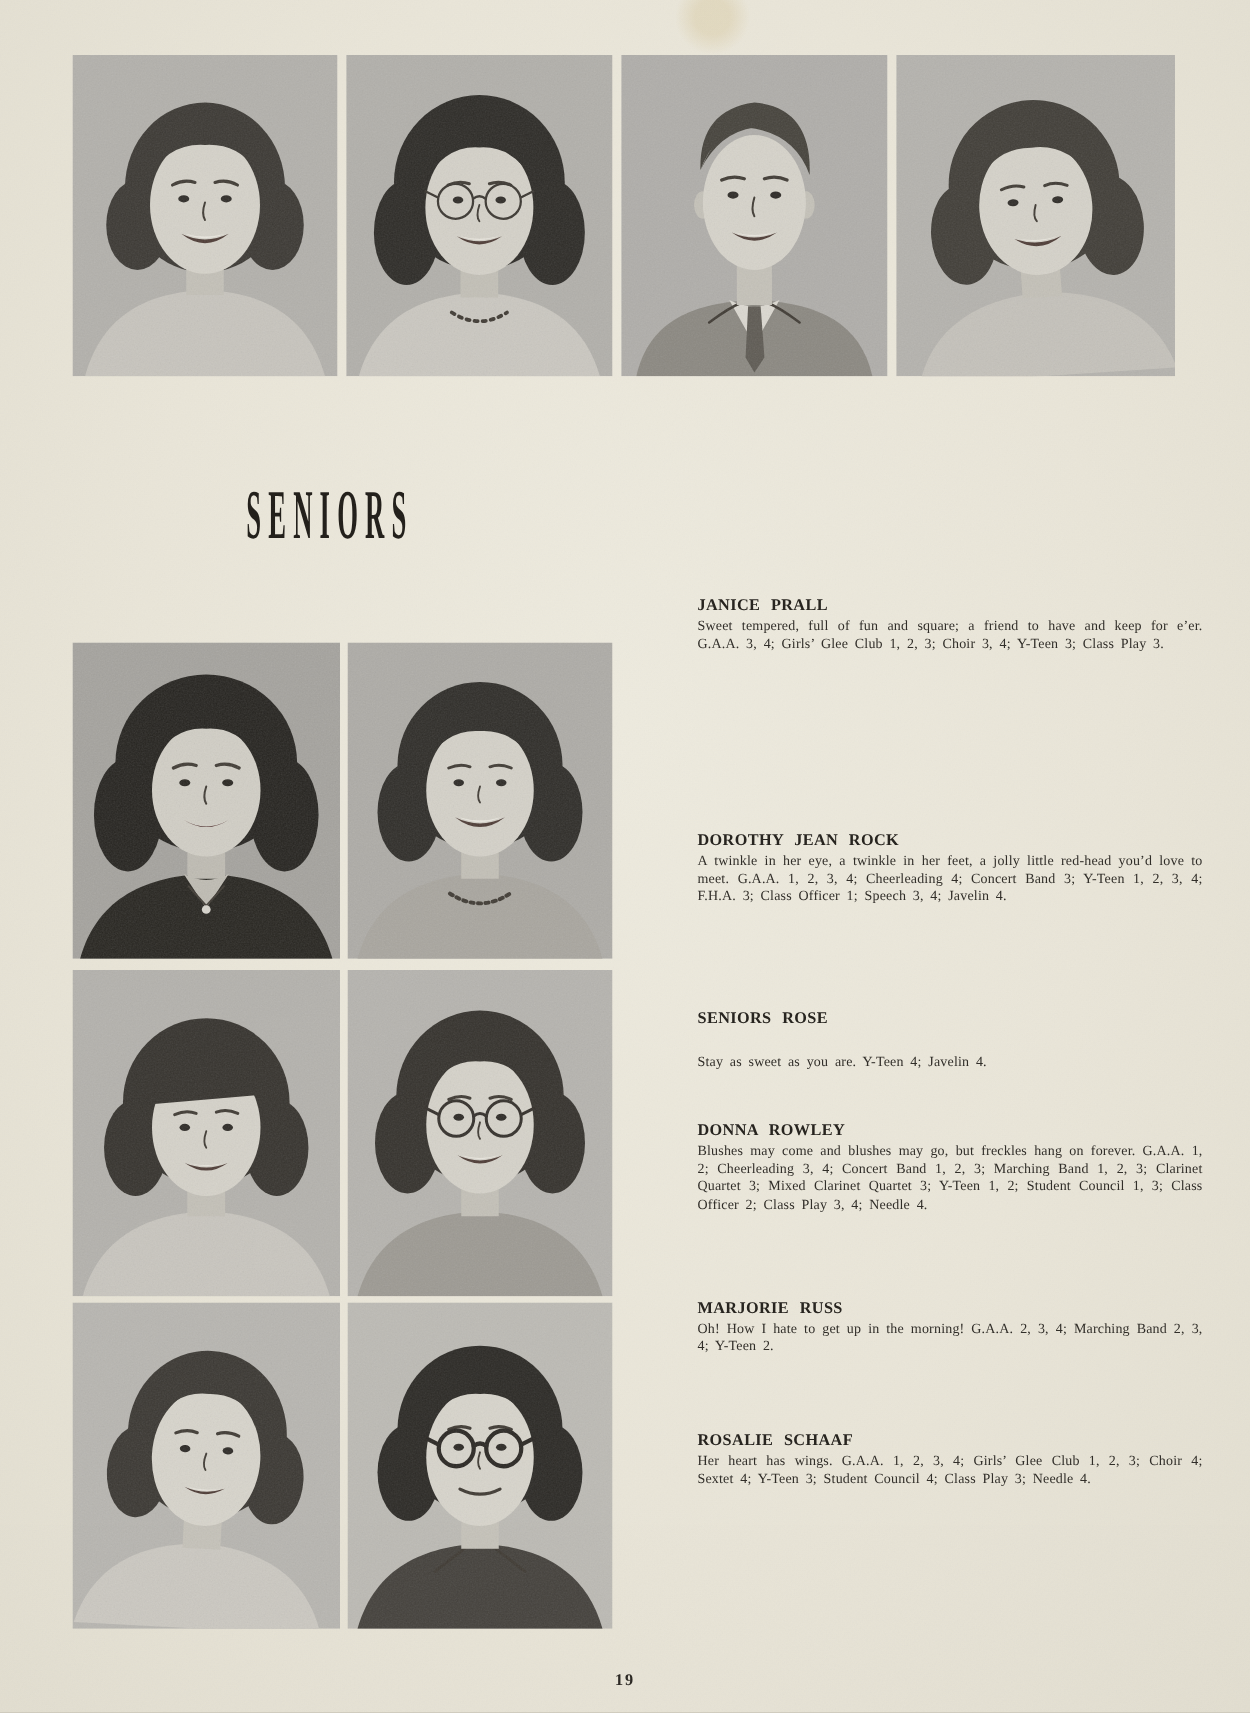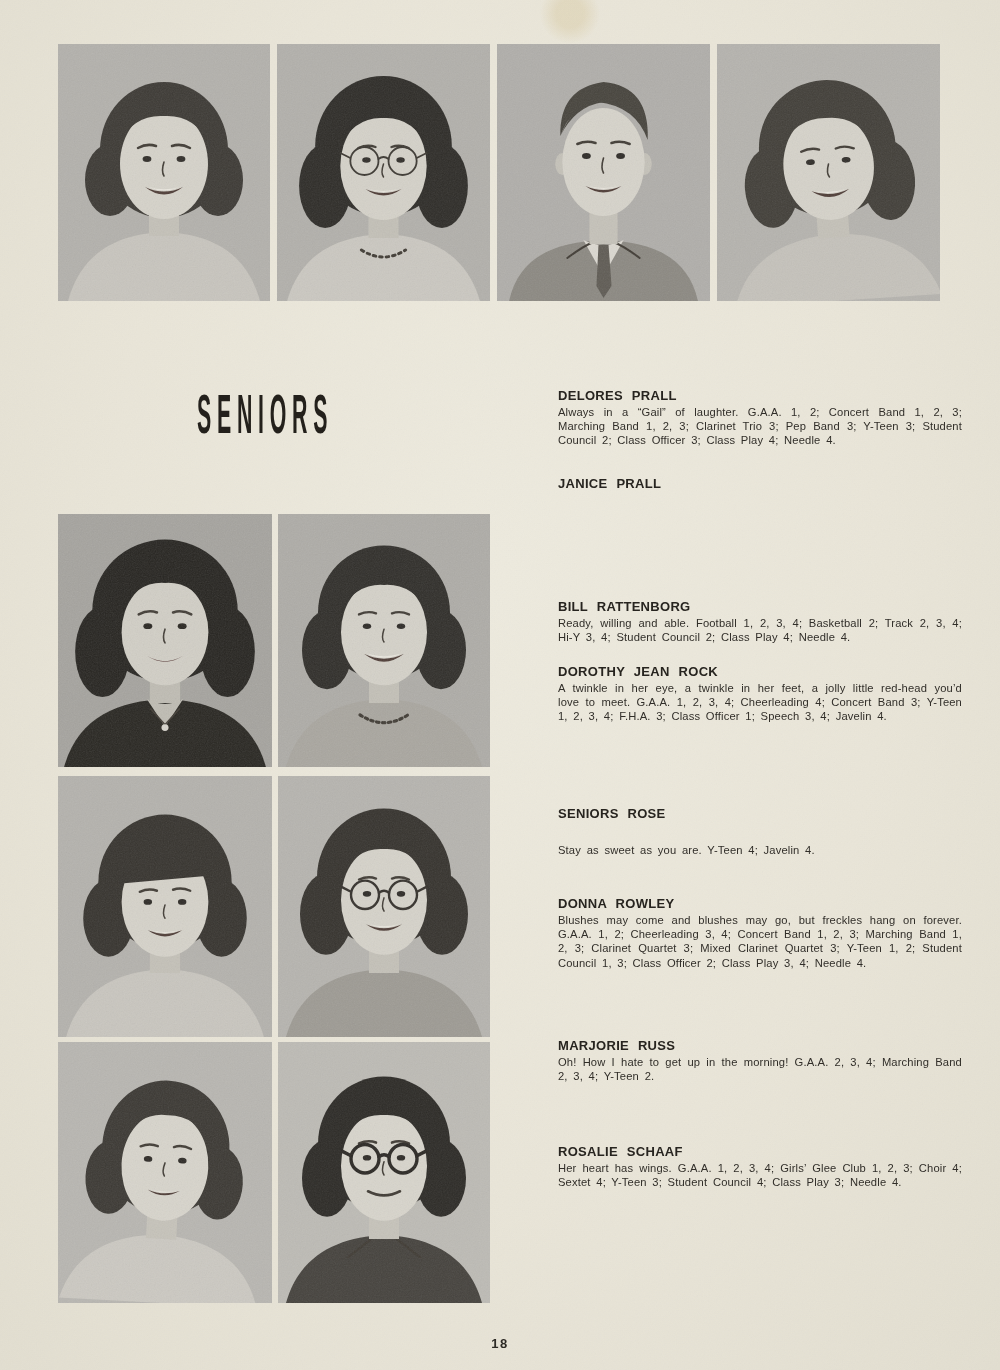--- a/index.html
+++ b/index.html
@@ -4,21 +4,21 @@
 <style>
   html,body{margin:0;padding:0;background:#c9c5b8;}
   .page{
     position:relative;
     width:1000px;height:1370px;
     margin:0 auto;
     overflow:hidden;
     background:
       radial-gradient(circle at 57% 1%, rgba(190,160,80,.18) 0 14px, rgba(190,160,80,0) 30px),
       radial-gradient(ellipse at 50% 42%, #edeade 0%, #e9e5d8 55%, #e2ded0 100%);
-    font-family:Liberation Sans, sans-serif;
+    font-family:Liberation Serif, serif;
     color:#2b2823;
   }
   .photo{position:absolute;margin:0;padding:0;}
   .photo svg{display:block;width:100%;height:100%;}
   .pt .ln{stroke:#3f3a33;fill:none;stroke-linecap:round;}
   .grain-overlay{position:absolute;left:0;top:0;width:1000px;height:1370px;pointer-events:none;}
   .seniors-title{
     position:absolute;left:197px;top:381px;
     font-weight:700;font-size:26px;letter-spacing:7px;white-space:nowrap;
     transform:scale(0.82,2.15);transform-origin:left top;
@@ -157,30 +157,23 @@
         <path class="ln" d="M106,120 q-3,9 0,13" stroke-width="1.5"></path>
         <path d="M88,146 q18,14 36,0 q-18,8 -36,0 z" fill="#4d3b35"></path>
         <path d="M91,146 q15,6 30,0 q-15,4 -30,0 z" fill="#ebe8e0"></path>
       </g>
       <rect width="212" height="257" filter="url(#grain)" opacity="0.12"></rect>
     </svg>
   </figure>
 
   <div class="seniors-title">SENIORS</div>
 
-  <section class="entry" style="top:388px">
-    <h3>DELORES PRALL</h3>
-    <p>Always in a “Gail” of laughter. G.A.A. 1, 2; Concert Band 1, 2, 3; Marching Band 1, 2, 3; Clarinet Trio 3; Pep Band 3; Y-Teen 3; Student Council 2; Class Officer 3; Class Play 4; Needle 4.</p>
-  </section>
   <section class="entry" style="top:476px">
     <h3>JANICE PRALL</h3>
-  </section>
-  <section class="entry" style="top:599px">
-    <h3>BILL RATTENBORG</h3>
-    <p>Ready, willing and able. Football 1, 2, 3, 4; Basketball 2; Track 2, 3, 4; Hi-Y 3, 4; Student Council 2; Class Play 4; Needle 4.</p>
+    <p>Sweet tempered, full of fun and square; a friend to have and keep for e’er. G.A.A. 3, 4; Girls’ Glee Club 1, 2, 3; Choir 3, 4; Y-Teen 3; Class Play 3.</p>
   </section>
   <section class="entry" style="top:664px">
     <h3>DOROTHY JEAN ROCK</h3>
     <p>A twinkle in her eye, a twinkle in her feet, a jolly little red-head you’d love to meet. G.A.A. 1, 2, 3, 4; Cheerleading 4; Concert Band 3; Y-Teen 1, 2, 3, 4; F.H.A. 3; Class Officer 1; Speech 3, 4; Javelin 4.</p>
   </section>
   <section class="entry" style="top:806px">
     <h3>SENIORS ROSE</h3>
   </section>
   <section class="entry" style="top:843px">
     <p>Stay as sweet as you are. Y-Teen 4; Javelin 4.</p>
@@ -325,19 +318,19 @@
       <path class="ln" d="M114,99 q8,-3 17,1" stroke-width="2.6"></path>
       <ellipse cx="89" cy="114" rx="4.2" ry="2.8" fill="#2c2925"></ellipse>
       <ellipse cx="123" cy="114" rx="4.2" ry="2.8" fill="#2c2925"></ellipse>
       <use href="#glasses-g" transform="translate(106,115)" stroke="#2a2723" stroke-width="3.4"></use>
       <path class="ln" d="M106,118 q-3,9 0,13" stroke-width="1.5"></path>
       <path class="ln" d="M90,147 q16,8 32,0" stroke-width="2.6"></path>
       <rect width="212" height="257" filter="url(#grain)" opacity="0.11"></rect>
     </svg>
   </figure>
 
-  <div class="page-number">18</div>
+  <div class="page-number">19</div>
 
   <svg class="grain-overlay" aria-hidden="true">
     <rect width="1000" height="1370" filter="url(#grain)" opacity="0.045"></rect>
   </svg>
 
 </div>
 
 </body></html>

